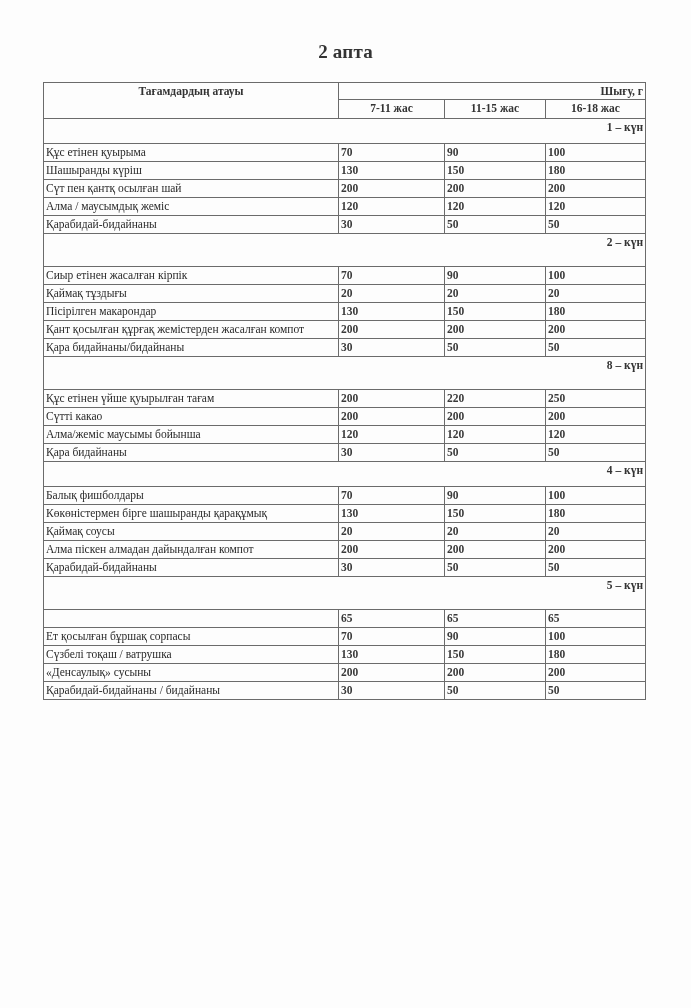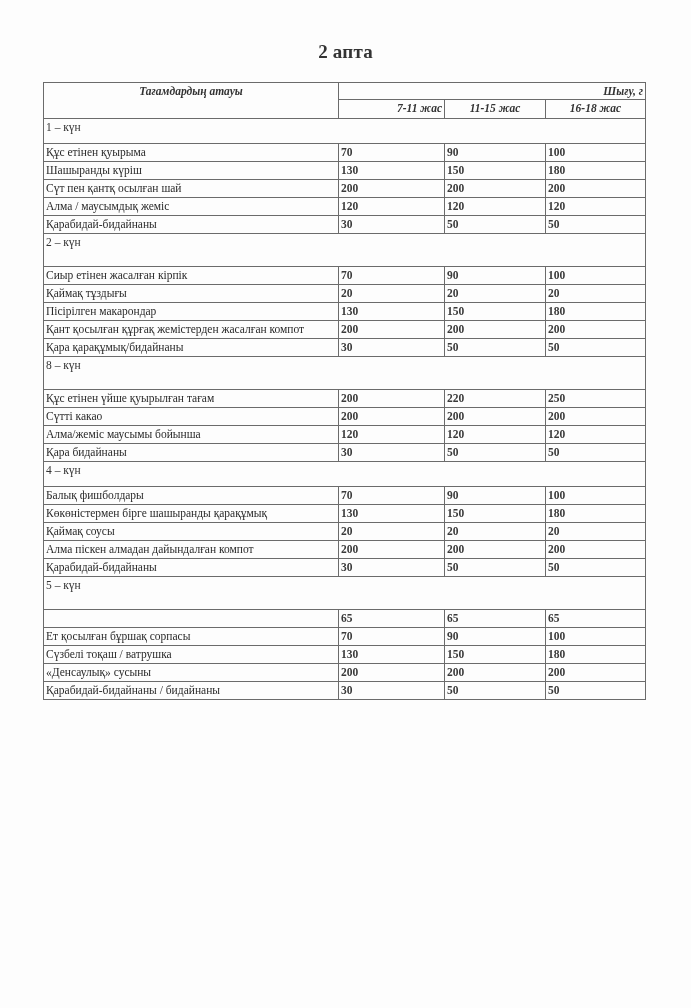--- a/index.html
+++ b/index.html
@@ -15,26 +15,26 @@
     position: absolute; left: 43px; top: 82px; width: 602px;
     border-collapse: collapse; table-layout: fixed; font-size: 11.5px;
   }
   table.menu td, table.menu th {
     border: 1px solid #6b6b6b; padding: 0 2px; vertical-align: top; line-height: 16px;
   }
   col.c-name { width: 295px; }
   col.c-a { width: 106px; }
   col.c-b { width: 101px; }
   col.c-c { width: 100px; }
-  th { font-weight: bold; color: #333; font-style: italic; }
+  th { font-weight: bold; color: #333; }
   th.name-head { text-align: center; vertical-align: top; padding-top: 0; height: 34px; }
   th.group-head { text-align: right; height: 14px; line-height: 14px; }
   th.age-head { height: 18px; line-height: 18px; }
-  th.age-head.first { text-align: right; }
-  td.day { text-align: left; font-weight: normal; height: 24px; line-height: 18px; color: #333; }
+  th.age-head.first { text-align: center; }
+  td.day { text-align: right; font-weight: bold; height: 24px; line-height: 18px; color: #333; }
   td.day.tall { height: 32px; }
   td.val { font-weight: bold; color: #3a3a3a; }
   tr.row td { height: 17px; }
 </style>
 </head>
 <body>
 
 <div class="page-title">2 апта</div>
 
 <table class="menu">
@@ -110,21 +110,21 @@
         <td class="val">150</td>
         <td class="val">180</td>
       </tr>
       <tr class="row">
         <td class="nm">Қант қосылған құрғақ жемістерден жасалған компот</td>
         <td class="val">200</td>
         <td class="val">200</td>
         <td class="val">200</td>
       </tr>
       <tr class="row">
-        <td class="nm">Қара қарақұмық/бидайнаны</td>
+        <td class="nm">Қара бидайнаны/бидайнаны</td>
         <td class="val">30</td>
         <td class="val">50</td>
         <td class="val">50</td>
       </tr>
       <tr>
         <td colspan="4" class="day tall">8 – күн</td>
       </tr>
       <tr class="row">
         <td class="nm">Құс етінен үйше қуырылған тағам</td>
         <td class="val">200</td>

